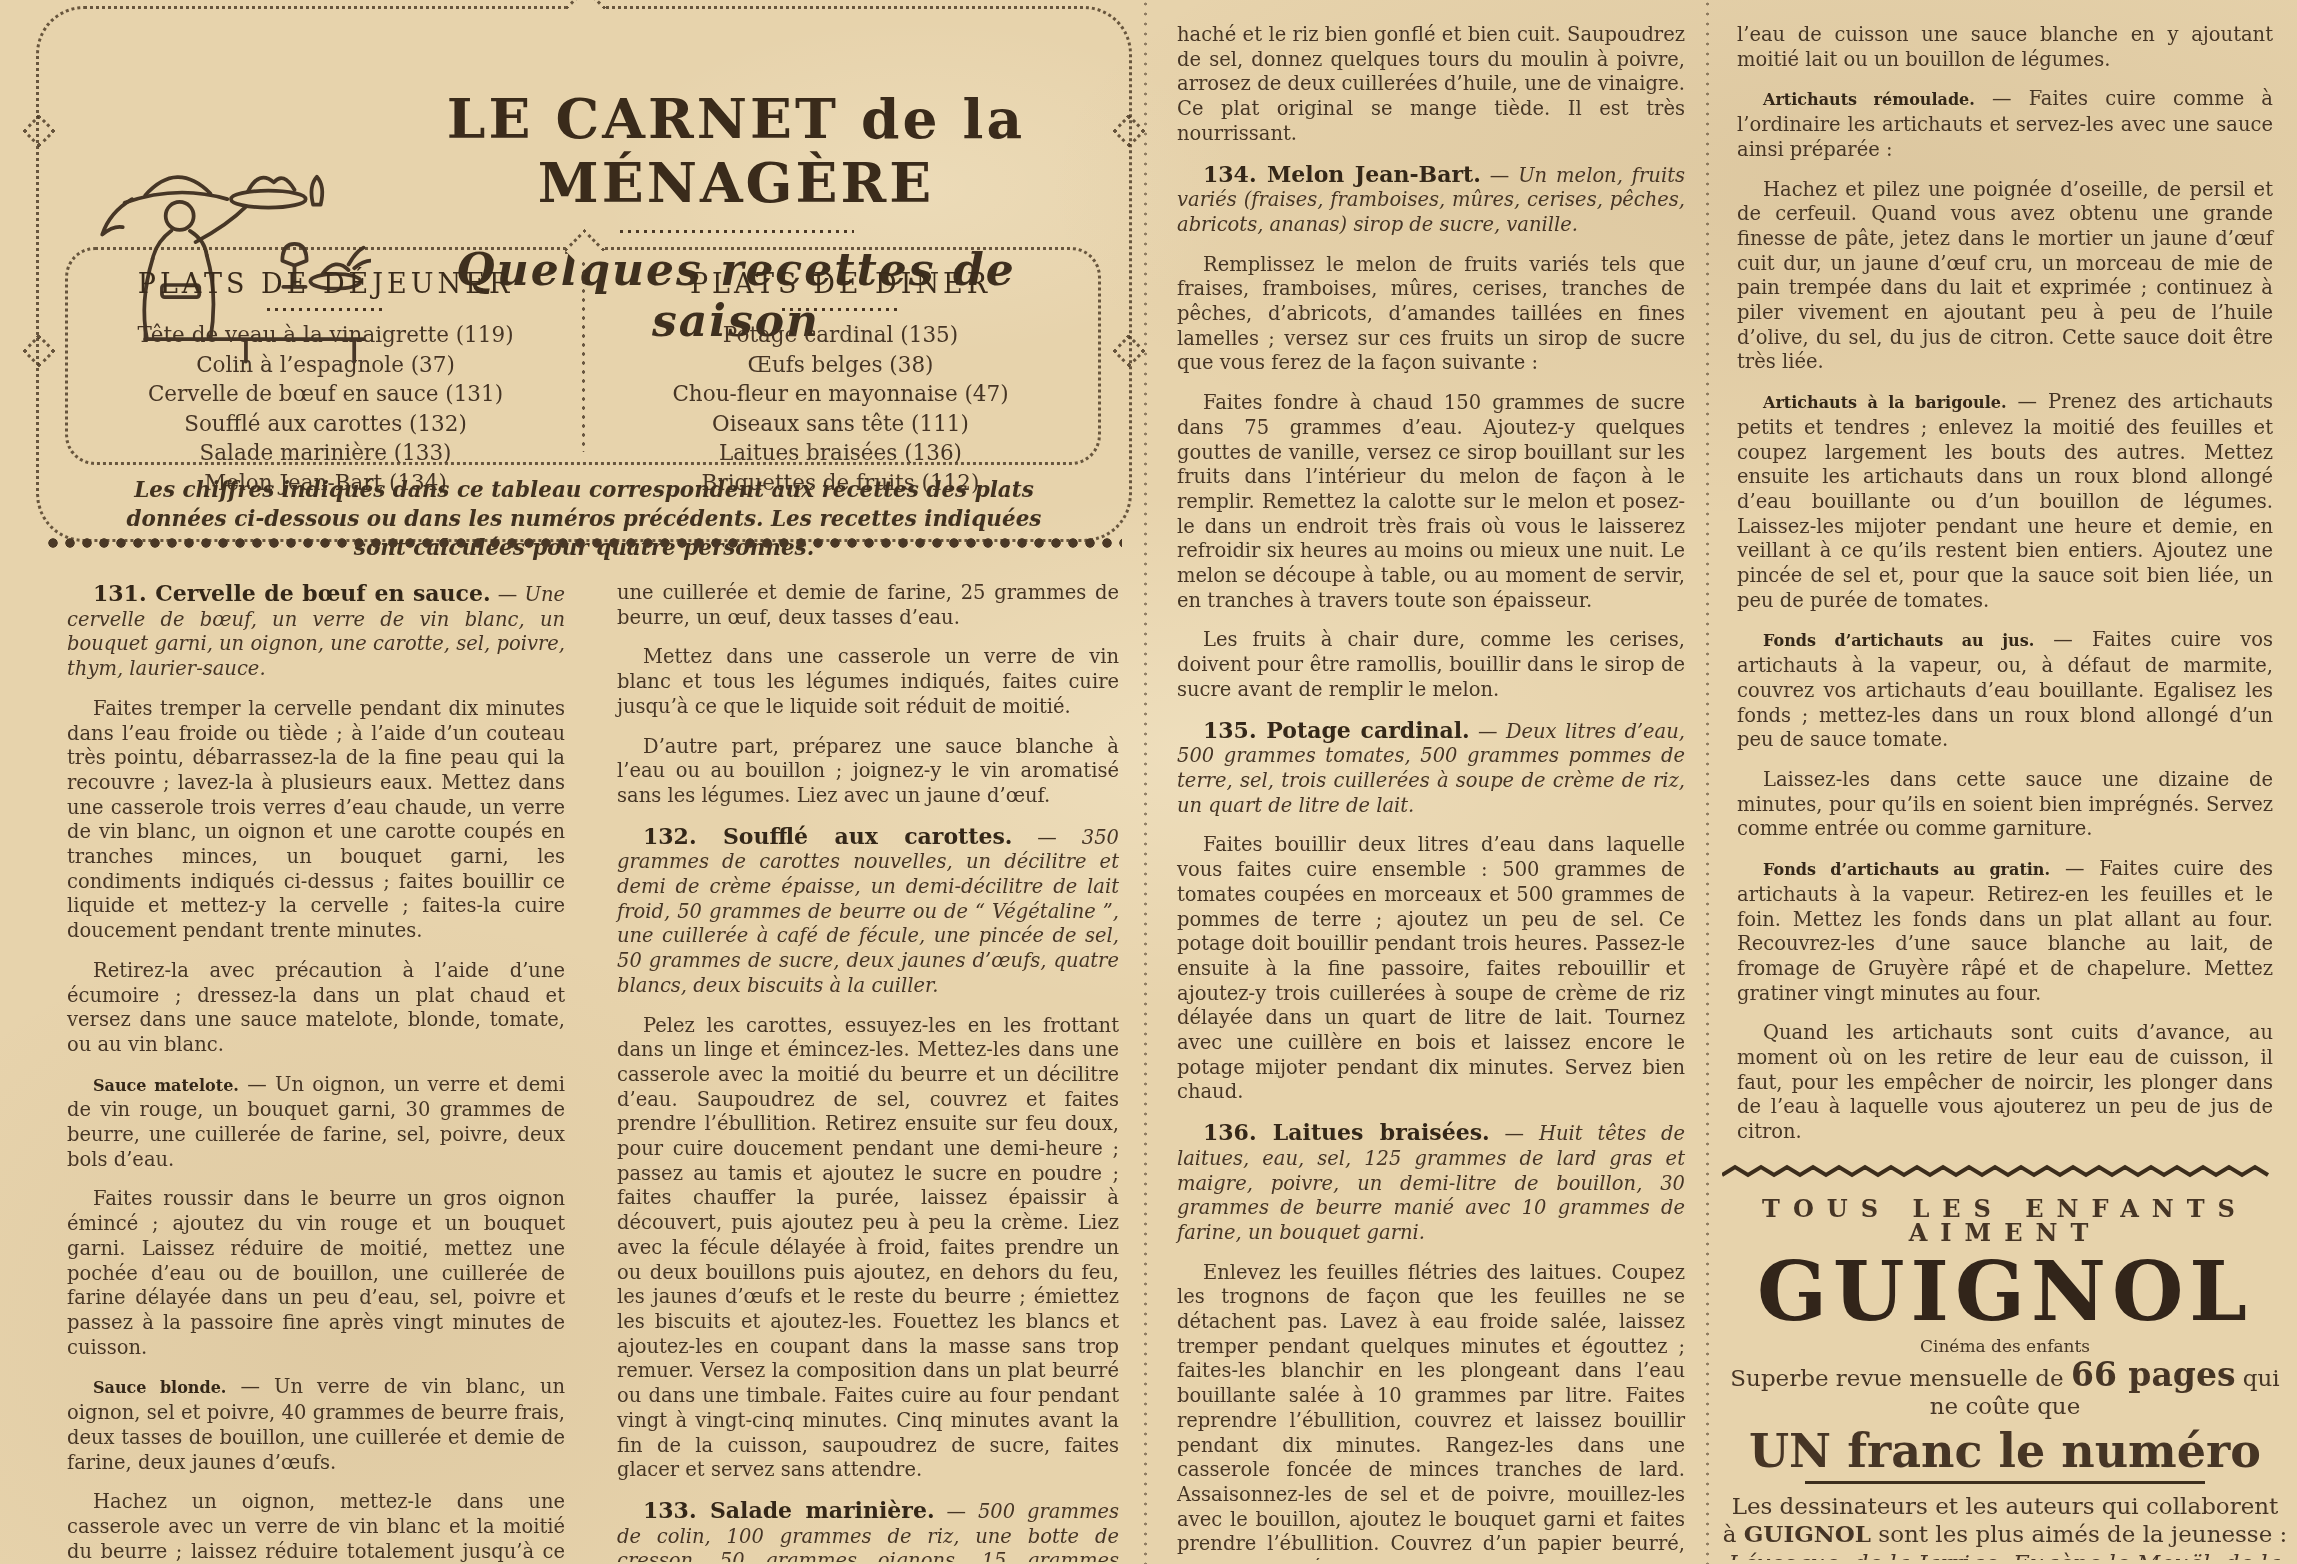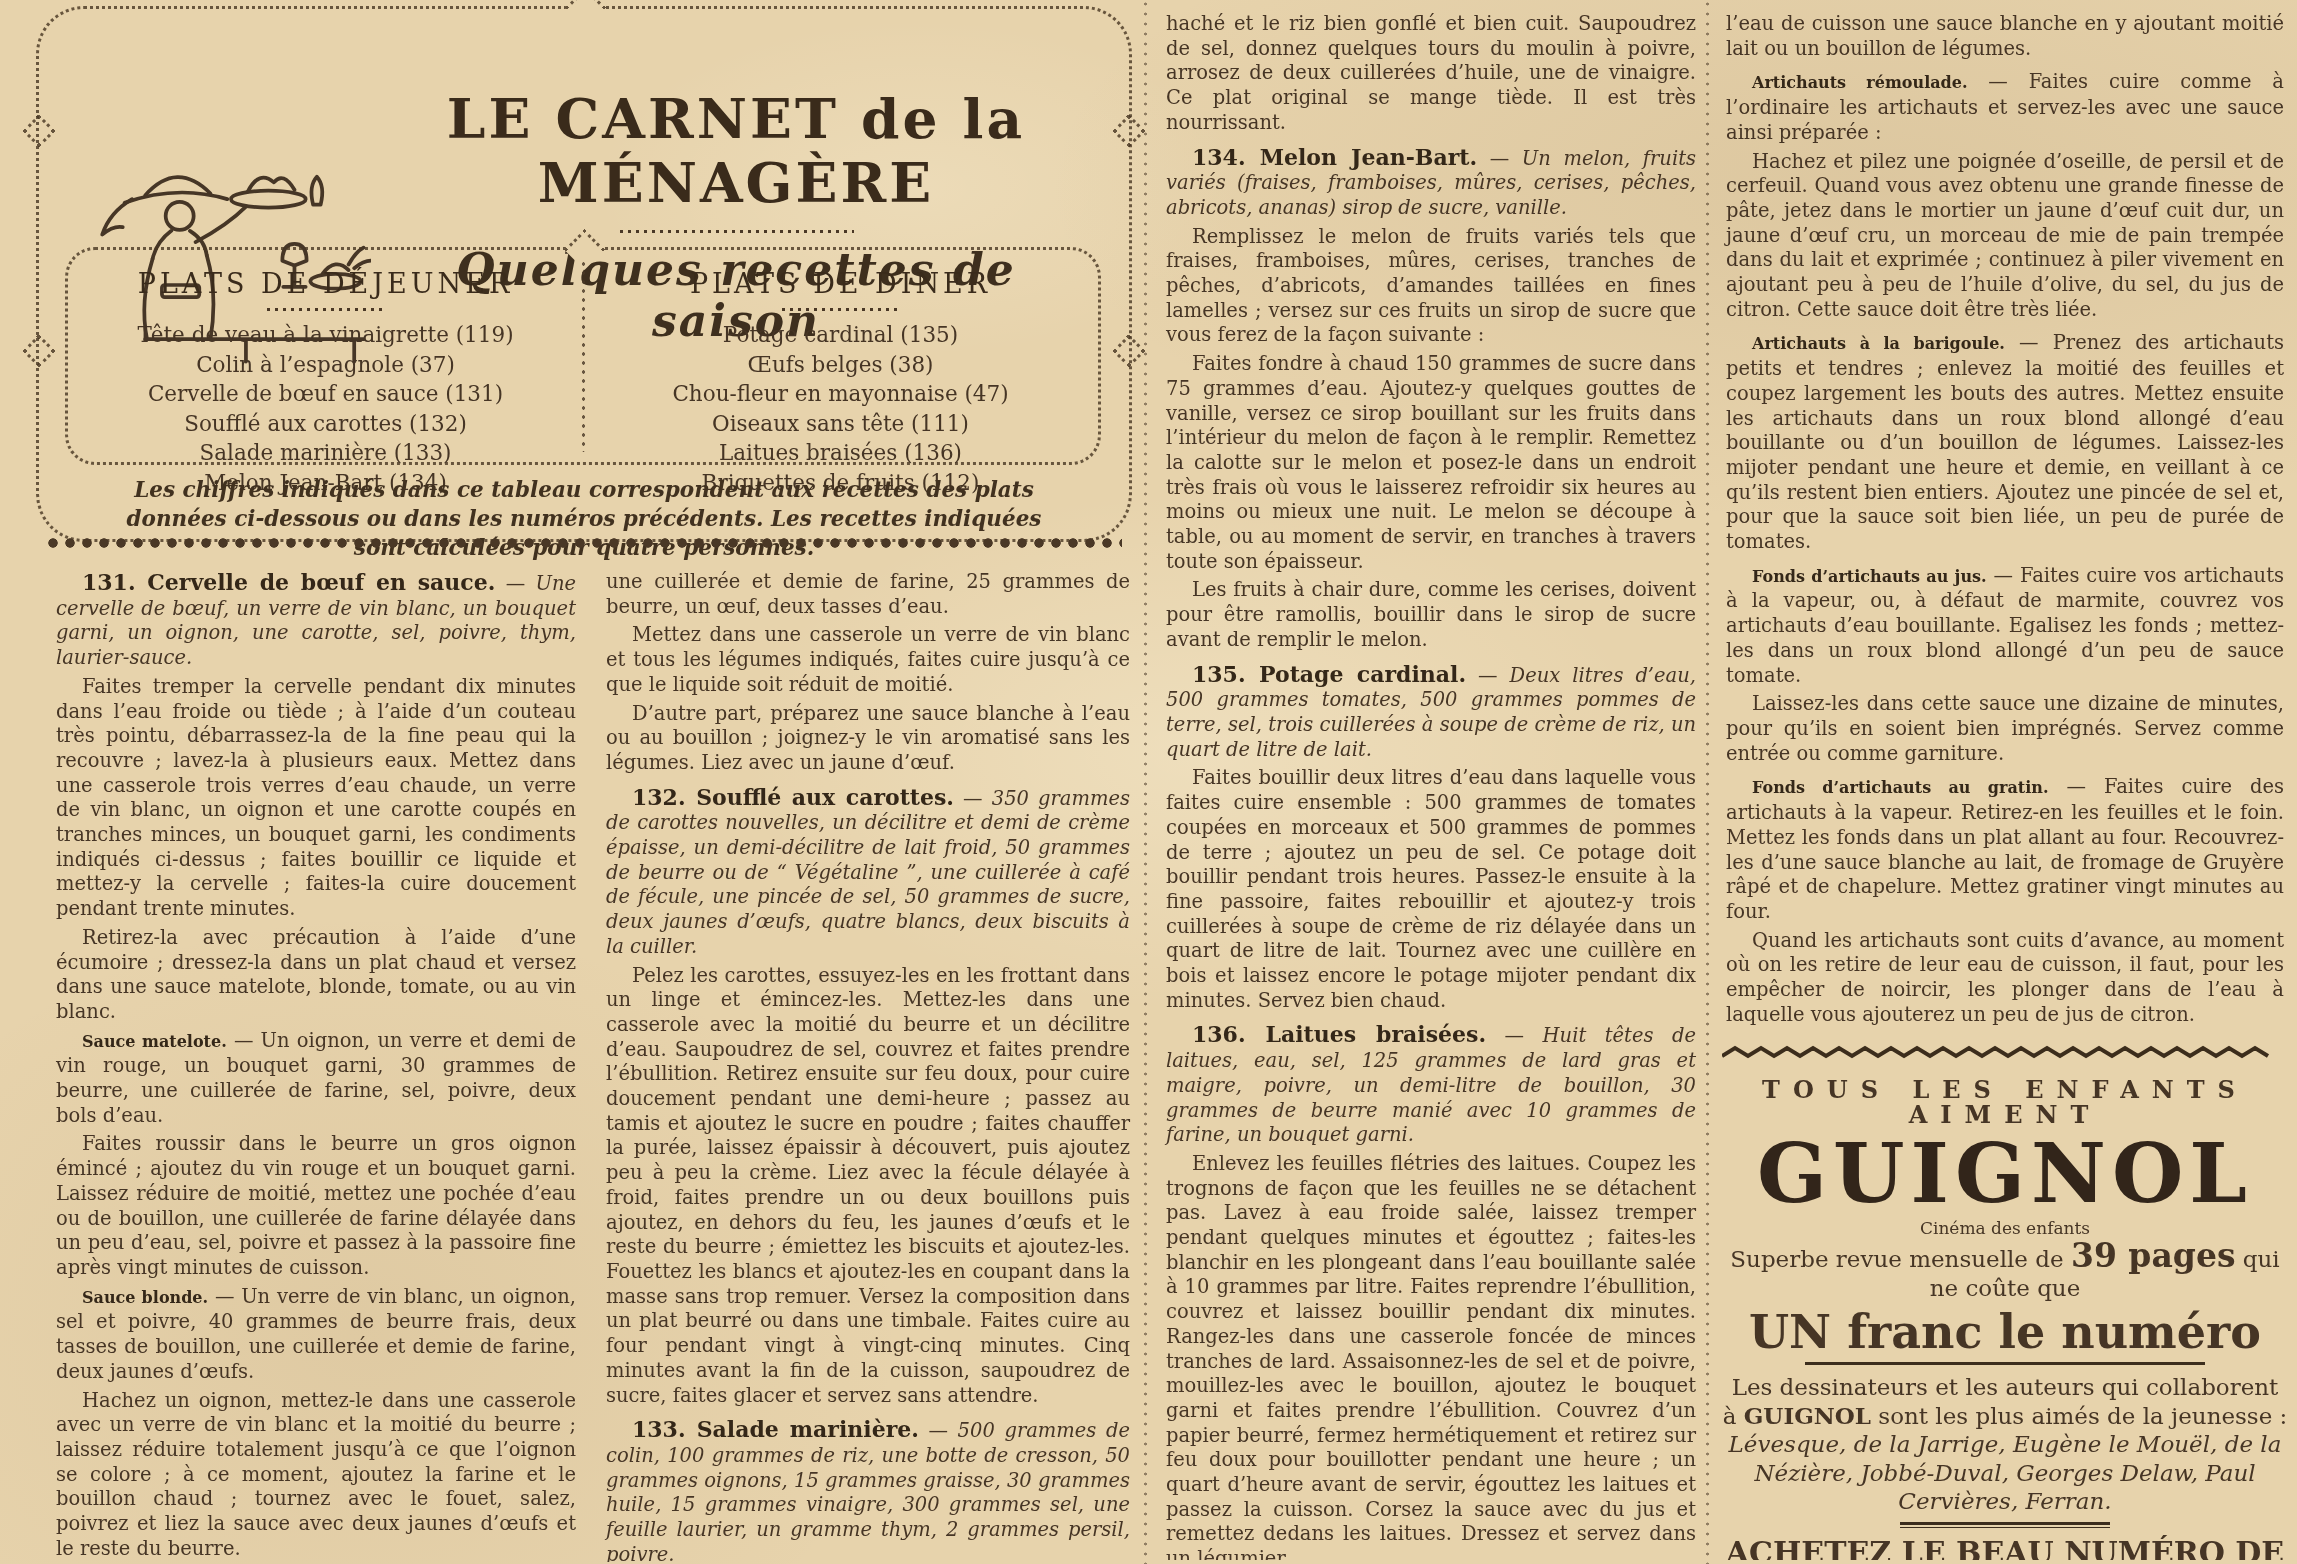--- a/index.html
+++ b/index.html
@@ -51,21 +51,21 @@
         background-size:5px 9px;background-repeat:repeat-y;}
   .note{position:absolute;left:60px;right:60px;top:466px;text-align:center;
         font-style:italic;font-weight:700;font-size:21.5px;line-height:29px;margin:0;color:#41311f;}
   
   .col{position:absolute;overflow:hidden;font-size:19.5px;line-height:24.7px;text-align:justify;
        -webkit-hyphens:auto;hyphens:auto;}
   .col1{left:52px;top:566px;width:528px;height:996px;}
   .col2{left:602px;top:566px;width:532px;height:996px;}
   .col3{left:1162px;top:8px;width:538px;height:1552px;}
   .col4{left:1722px;top:8px;width:566px;height:1552px;}
-  .para{margin:4px;}
+  .para{margin:15px;}
   .ind{text-indent:26px;}
   .cont{text-indent:0;}
   .mt{margin-top:9px;}
   .rh{font-weight:700;font-size:22px;color:#32251625;color:#342718;}
   .sh{font-weight:700;font-size:16px;color:#342718;}
   .ing{font-style:italic;}
   .b{font-weight:700;} .it{font-style:italic;}
   .hrule{width:420px;margin:8px auto;border-top:4px solid #3c2d1c;border-bottom:2px solid #3c2d1c;height:3px;}
   .hrule.small{width:210px;border-top:3px solid #3c2d1c;border-bottom:1px solid #3c2d1c;height:2px;margin:6px auto;}
   .hrule.mid{width:400px;border-top:3px solid #3c2d1c;border-bottom:none;height:0;margin:4px auto 8px;}
@@ -198,21 +198,21 @@
       <p class="para ind mt"><span class="sh">Fonds d’artichauts au jus.</span><span> — Faites cuire vos artichauts à la vapeur, ou, à défaut de marmite, couvrez vos artichauts d’eau bouillante. Egalisez les fonds ; mettez-les dans un roux blond allongé d’un peu de sauce tomate.</span></p>
       <p class="para ind"><span>Laissez-les dans cette sauce une dizaine de minutes, pour qu’ils en soient bien imprégnés. Servez comme entrée ou comme garniture.</span></p>
       <p class="para ind mt"><span class="sh">Fonds d’artichauts au gratin.</span><span> — Faites cuire des artichauts à la vapeur. Retirez-en les feuilles et le foin. Mettez les fonds dans un plat allant au four. Recouvrez-les d’une sauce blanche au lait, de fromage de Gruyère râpé et de chapelure. Mettez gratiner vingt minutes au four.</span></p>
       <p class="para ind"><span>Quand les artichauts sont cuits d’avance, au moment où on les retire de leur eau de cuisson, il faut, pour les empêcher de noircir, les plonger dans de l’eau à laquelle vous ajouterez un peu de jus de citron.</span></p>
       <p class="zigzag"><svg width="556" height="14">
           <polyline points="0,11 13,3 26,11 39,3 52,11 65,3 78,11 91,3 104,11 117,3 130,11 143,3 156,11 169,3 182,11 195,3 208,11 221,3 234,11 247,3 260,11 273,3 286,11 299,3 312,11 325,3 338,11 351,3 364,11 377,3 390,11 403,3 416,11 429,3 442,11 455,3 468,11 481,3 494,11 507,3 520,11 533,3 546,11" fill="none" stroke="#3c2d1c" stroke-width="4"></polyline>
         </svg></p>
       <p class="ad-top"><span>TOUS LES ENFANTS AIMENT</span></p>
       <p class="ad-title"><span>GUIGNOL</span></p>
       <p class="ad-sub"><span>Cinéma des enfants</span></p>
-      <p class="ad-line"><span>Superbe revue mensuelle de </span><span class="big">39 pages</span><span> qui ne coûte que</span></p>
+      <p class="ad-line"><span>Superbe revue mensuelle de </span><span class="big">66 pages</span><span> qui ne coûte que</span></p>
       <p class="ad-price"><span>UN franc le numéro</span></p>
       <p class="hrule mid"></p>
       <p class="ad-line"><span>Les dessinateurs et les auteurs qui collaborent à </span><span class="b">GUIGNOL</span><span> sont les plus aimés de la jeunesse :</span></p>
       <p class="ad-line it"><span>Lévesque, de la Jarrige, Eugène le Mouël, de la Nézière, Jobbé-Duval, Georges Delaw, Paul Cervières, Ferran.</span></p>
       <p class="hrule small"></p>
       <p class="ad-h2"><span>ACHETEZ LE BEAU NUMÉRO DE JUIN</span></p>
     </section>
 
 </div>
 

